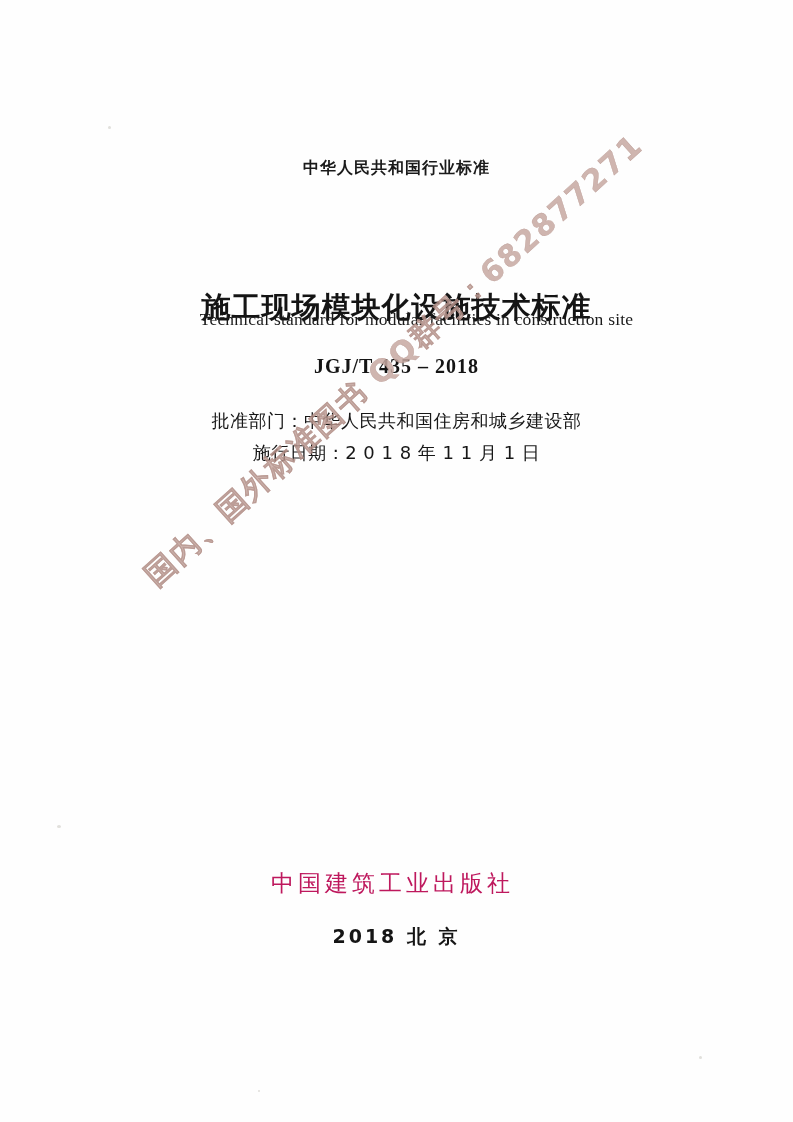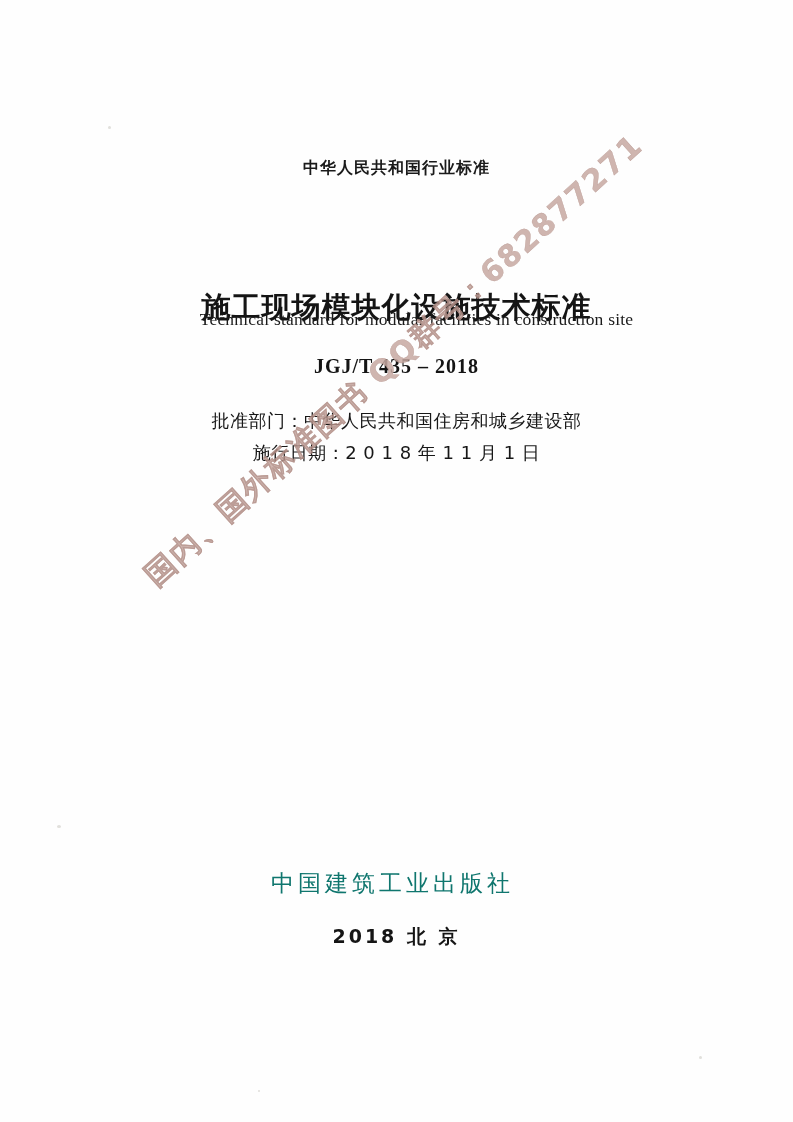--- a/index.html
+++ b/index.html
@@ -100,21 +100,21 @@
   .meta div { letter-spacing: .5px; }
 
   .publisher {
     position: absolute;
     top: 868px;
     left: 0;
     right: 8px;
     font-family: "DejaVu Sans", sans-serif;
     font-size: 23px;
     letter-spacing: 4px;
-    color: #0f766e;
+    color: #be185d;
   }
 
   .year-city {
     position: absolute;
     top: 924px;
     left: 0;
     right: 0;
     font-family: "DejaVu Sans", sans-serif;
     font-weight: bold;
     font-size: 19px;

